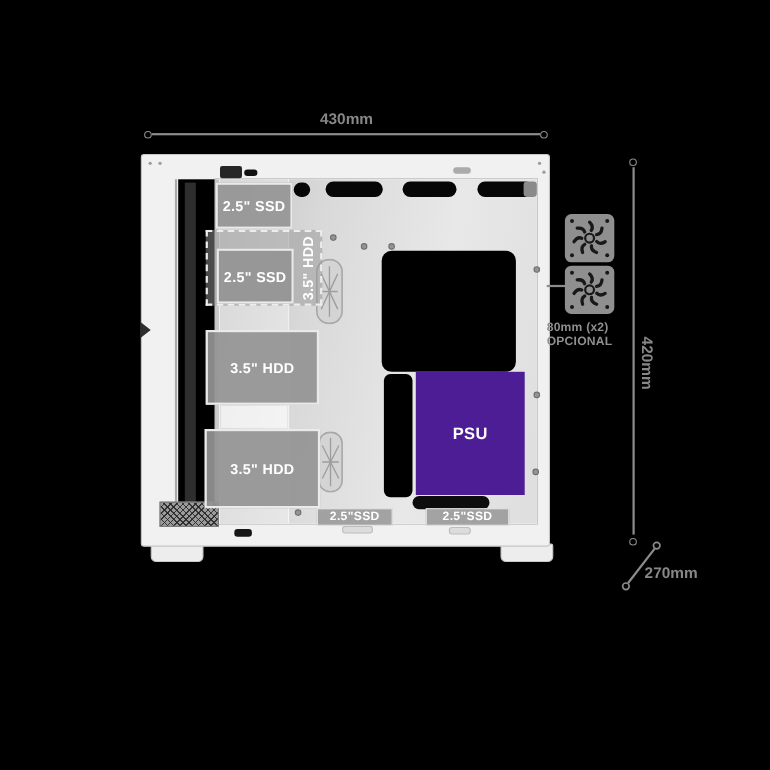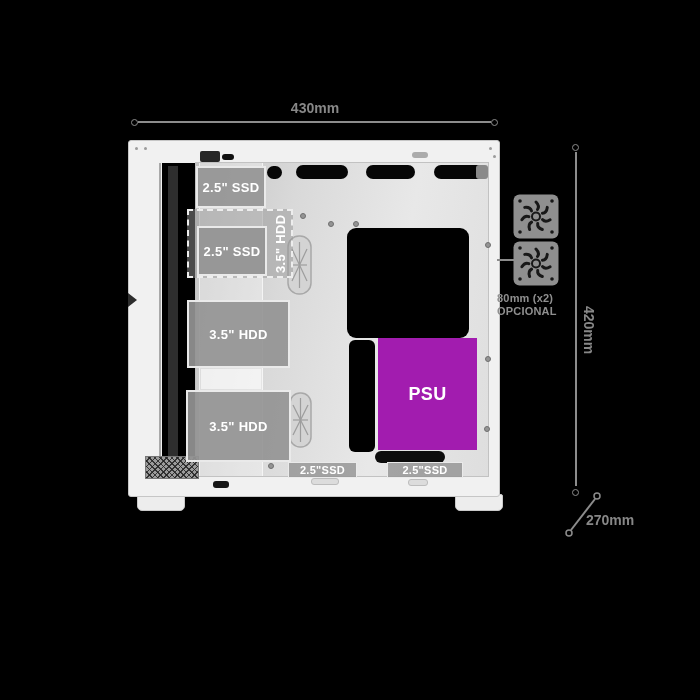--- a/index.html
+++ b/index.html
@@ -39,21 +39,21 @@
   .notch{left:128px;top:293px;width:0;height:0;border-top:7px solid transparent;
          border-bottom:7px solid transparent;border-left:9px solid #2d2d2d;}
 
   
   .bay{box-sizing:border-box;background:rgba(148,148,148,0.92);border:2px solid rgba(238,238,238,0.95);
        color:#fff;font-weight:bold;display:flex;align-items:center;justify-content:center;
        font-size:13px;letter-spacing:.3px;}
   .bay-dashed{box-sizing:border-box;background:rgba(150,150,150,0.5);border:2px dashed #ededed;}
   .bay-vlabel{writing-mode:vertical-rl;transform:rotate(180deg);color:#fff;font-weight:bold;
               font-size:13px;letter-spacing:.3px;display:flex;align-items:center;justify-content:center;}
-  .bay-psu{background:#a21caf;border:none;font-size:18px;}
+  .bay-psu{background:#4c1d95;border:none;font-size:15px;}
   .bay-floor{font-size:11px;border-width:1px;background:rgba(150,150,150,0.85);}
 
   
   .dim{color:#878787;font-weight:bold;font-size:14px;}
   .dim-line-h{border-top:2px solid #8c8c8c;height:0;}
   .dim-line-v{border-left:2px solid #8c8c8c;width:0;}
   .dim-circle{width:7px;height:7px;border:1.5px solid #8c8c8c;border-radius:50%;box-sizing:border-box;background:transparent;}
   .dim-vert{writing-mode:vertical-rl;}
   .fan-note{color:#8f8f8f;font-weight:bold;font-size:11px;line-height:13px;letter-spacing:.2px;}
 </style>

